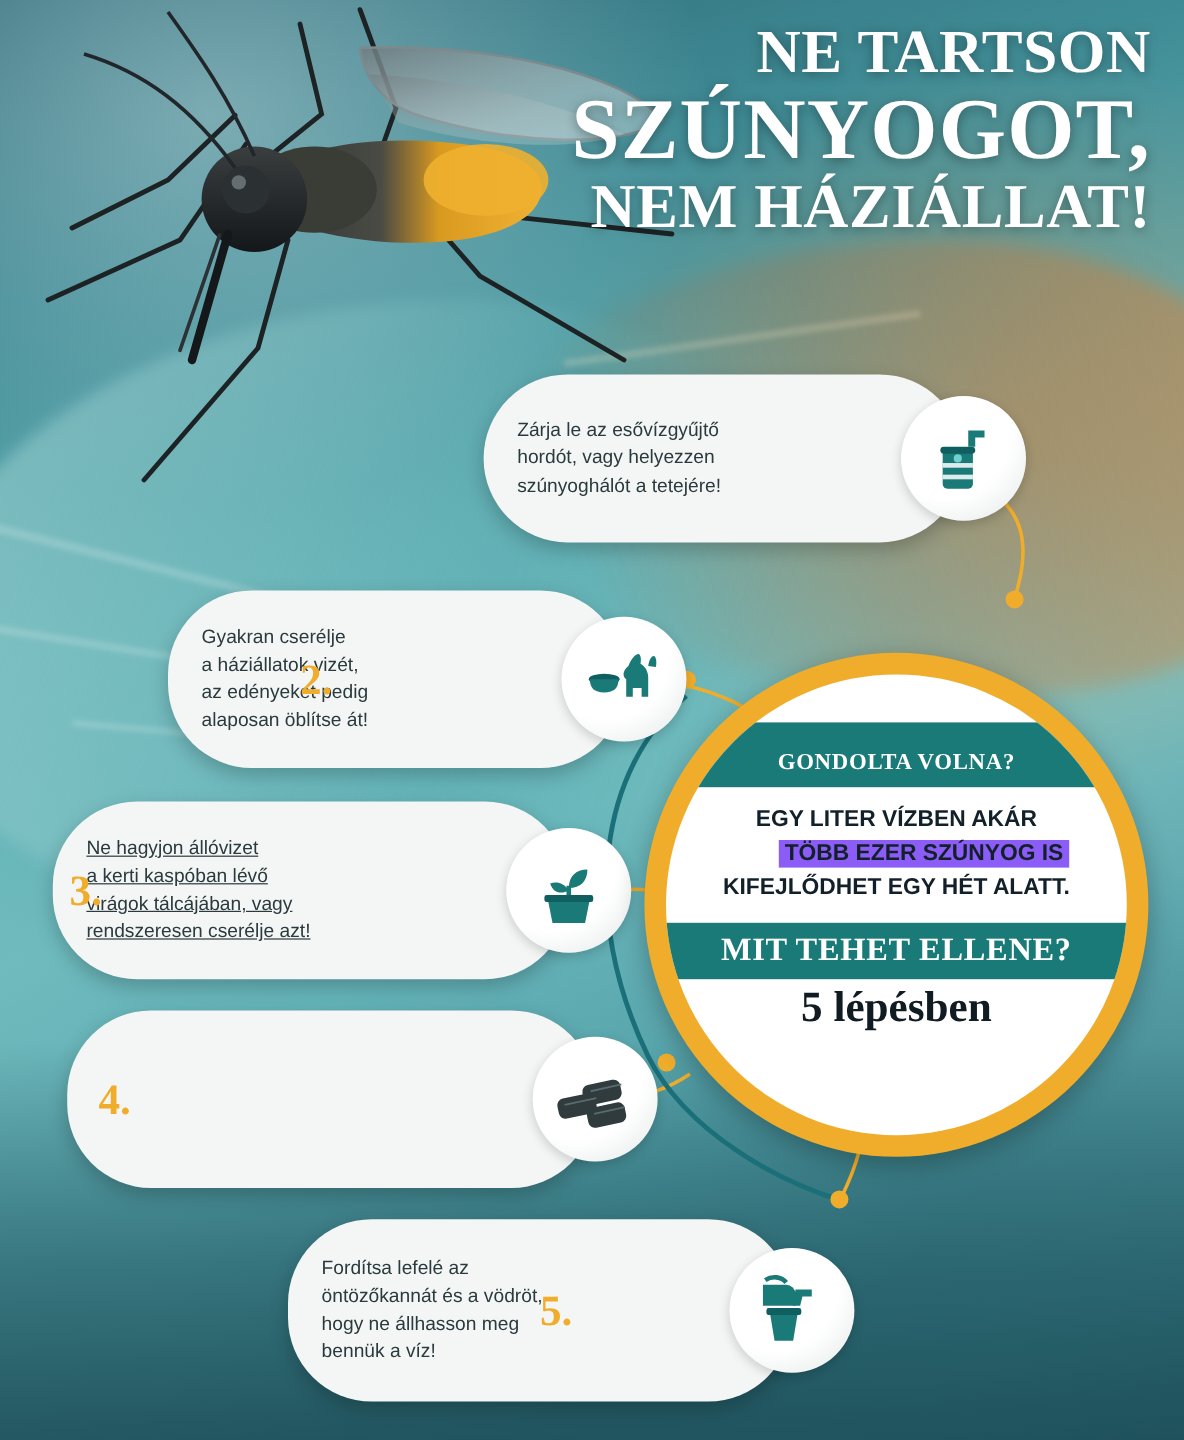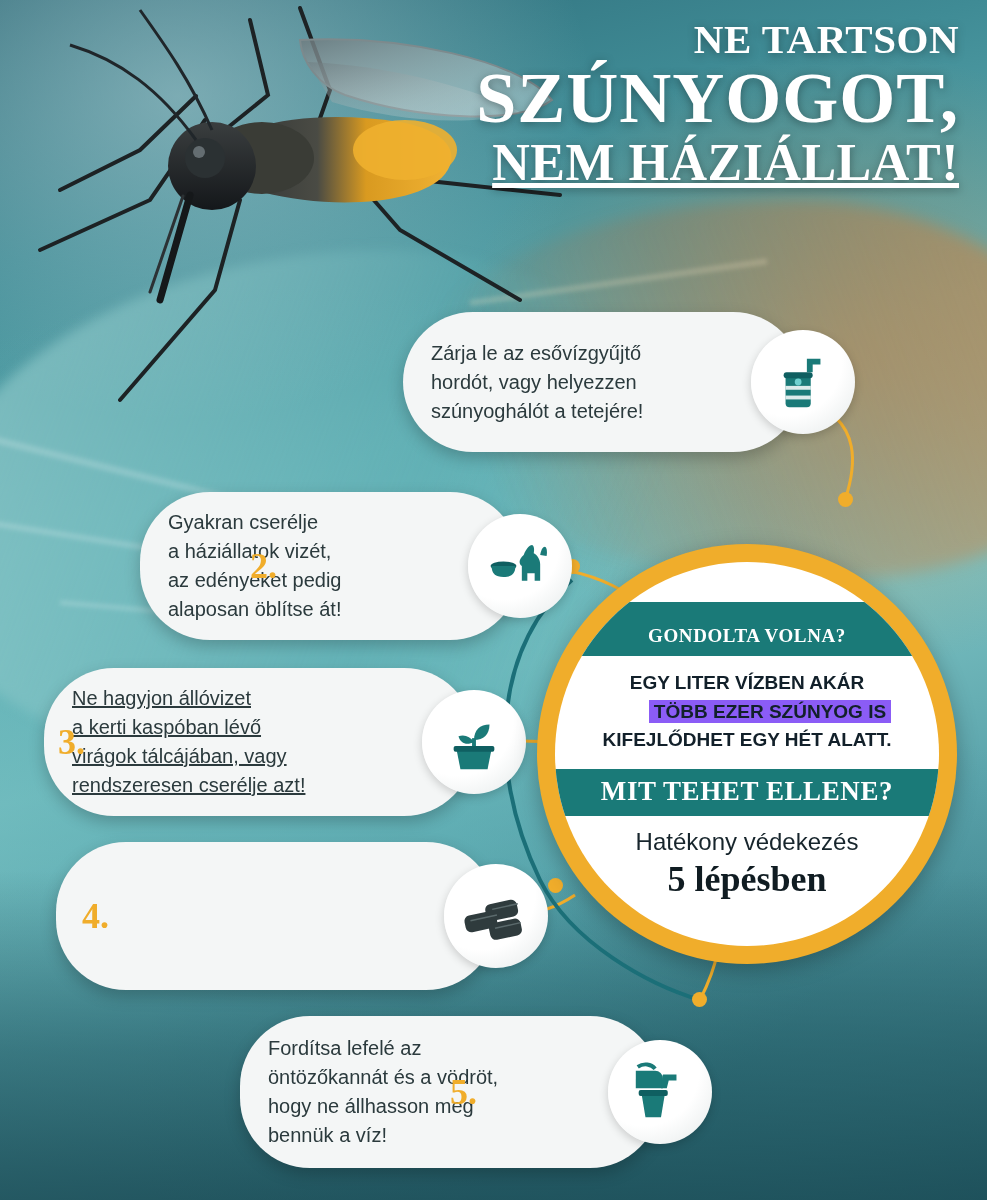--- a/index.html
+++ b/index.html
@@ -67,23 +67,23 @@
     top: 18px;
     width: 620px;
     text-align: right;
     color: #ffffff;
     font-family: "Liberation Serif", serif;
     font-weight: bold;
     letter-spacing: 0.5px;
     text-shadow: 0 2px 10px rgba(0,0,0,0.35);
     line-height: 1.04;
   }
-  .headline .l1 { font-size: 41px; }
+  .headline .l1 { font-size: 51px; }
   .headline .l2 { font-size: 72px; letter-spacing: 1px; }
-  .headline .l3 { font-size: 52px; text-decoration: underline; }
+  .headline .l3 { font-size: 52px; }
 
   
   .lines { position: absolute; inset: 0; pointer-events: none; }
 
   
   .card {
     position: absolute;
     background: #f4f6f6;
     border-radius: 70px;
     box-shadow: 0 6px 16px rgba(0,0,0,0.22);
@@ -95,21 +95,21 @@
     font-family: "Liberation Serif", serif;
     font-weight: bold;
     font-size: 36px;
     position: absolute;
     left: 18px;
     top: 50%;
     transform: translateY(-50%);
   }
   .card .txt {
     color: #2b3a3d;
-    font-size: 20px;
+    font-size: 16px;
     line-height: 1.45;
     white-space: pre-line;
   }
   .iconwrap {
     position: absolute;
     top: 50%;
     transform: translateY(-50%);
     width: 104px; height: 104px;
     border-radius: 50%;
     background: radial-gradient(circle at 35% 30%, #ffffff 0%, #ffffff 55%, #e3e8e8 100%);
@@ -391,18 +391,17 @@
 
   <div class="ring">
     <div class="ring-inner">
       <div class="teal-band" id="band1">GONDOLTA VOLNA?</div>
       <div class="fact">
         <div>EGY LITER VÍZBEN AKÁR</div>
         <div><span class="hl">TÖBB EZER SZÚNYOG IS</span></div>
         <div>KIFEJLŐDHET EGY HÉT ALATT.</div>
       </div>
       <div class="teal-band" id="band2">MIT TEHET ELLENE?</div>
-      <div class="sub1">Hatékony védekezés</div>
       <div class="sub2">5 lépésben</div>
     </div>
   </div>
 
 </div>
 
 </body></html>

